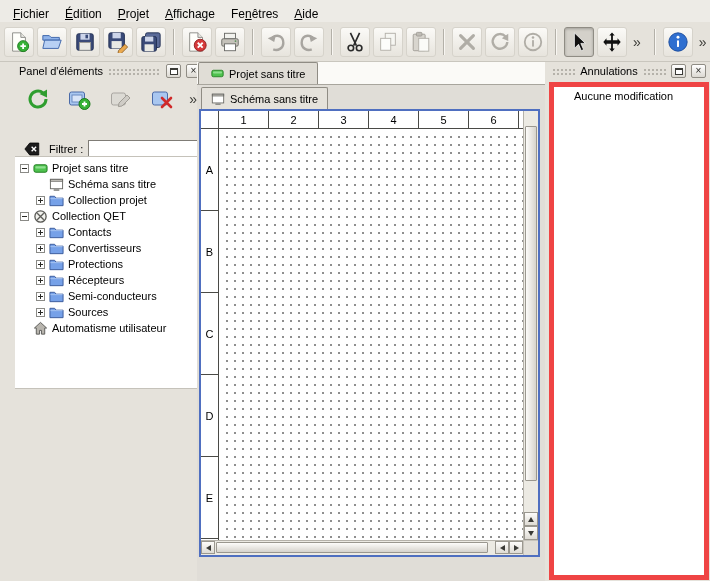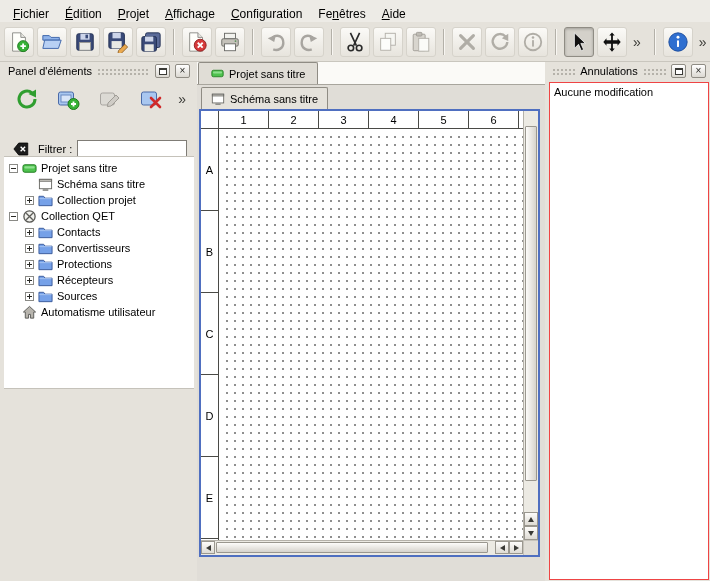--- a/index.html
+++ b/index.html
@@ -21,38 +21,38 @@
   .tspacer{flex:1;}
 
   
   .dock{position:absolute;top:62px;bottom:0;}
   .dock-title{position:absolute;left:0;right:0;top:0;height:18px;display:flex;align-items:center;padding:0 4px;gap:5px;font-size:11px;}
   .grip{flex:1;height:8px;background-image:radial-gradient(circle,#b5b2aa 1px,rgba(0,0,0,0) 1.2px);background-size:4px 4px;background-position:0 1px;}
   .dock-btn{width:15px;height:14px;flex:0 0 auto;border:1px solid #8f8c84;border-radius:2px;background:linear-gradient(#ffffff,#dcd9d2);display:flex;align-items:center;justify-content:center;font-size:10px;line-height:1;color:#2a2a26;}
   .float-glyph{display:block;width:8px;height:7px;border:1px solid #3a3a36;border-top-width:2px;background:#fff;}
 
   
-  .left-dock{left:4px;width:190px;}
+  .left-dock{left:15px;width:190px;}
   .panel-tools{position:absolute;left:0;right:0;top:20px;height:34px;display:flex;align-items:center;gap:12px;padding:0 8px;}
   .ptool{width:30px;height:28px;display:flex;align-items:center;justify-content:center;}
   .panel-overflow{margin-left:auto;font-size:14px;color:#3a3a36;}
   .filter-row{position:absolute;left:0;right:0;top:62px;height:22px;display:flex;align-items:center;gap:5px;padding:0 5px;margin-top:14px;}
   .filter-input{width:110px;height:18px;border:1px solid #7f7c76;background:#fff;font-family:inherit;font-size:11px;padding:0 3px;}
   .tree{position:absolute;left:0;width:190px;top:94px;height:233px;background:#fff;border-top:1px solid #c5c2ba;border-bottom:1px solid #c5c2ba;overflow:hidden;padding-top:3px;}
   .trow{height:16px;display:flex;align-items:center;gap:4px;padding-left:5px;white-space:nowrap;}
   .trow.d1{padding-left:21px;}
   .exp{width:9px;height:9px;border:1px solid #8a8a86;background:#fff;position:relative;flex:0 0 auto;}
   .exp::before{content:"";position:absolute;left:1px;right:1px;top:3px;height:1px;background:#2a2a26;}
   .exp.plus::after{content:"";position:absolute;top:1px;bottom:1px;left:3px;width:1px;background:#2a2a26;}
   .exp-spacer{width:9px;flex:0 0 auto;}
   .ticon{width:15px;height:15px;flex:0 0 auto;display:flex;align-items:center;justify-content:center;}
 
   
   .right-dock{left:548px;right:0;}
-  .undo-list{position:absolute;left:1px;right:1px;top:20px;bottom:1px;background:#fff;border:1px solid #ef4444;padding:3px 4px;}
+  .undo-list{position:absolute;left:1px;right:1px;top:20px;bottom:1px;background:#fff;border:5px solid #ef4444;padding:3px 20px;}
 
   
   .center{position:absolute;top:62px;left:197px;width:348px;bottom:0;}
   .tabbar{position:absolute;left:0;right:0;top:0;height:23px;background:#fbfaf7;border-bottom:1px solid #a8a59d;display:flex;align-items:flex-end;}
   .tab{height:22px;margin-left:1px;padding:0 12px;display:flex;align-items:center;gap:5px;background:#e0ddd6;border:1px solid #8f8c84;border-bottom:none;border-radius:2px 2px 0 0;font-size:11px;}
   .workspace{position:absolute;left:0;right:0;top:23px;bottom:0;background:#e0ddd7;}
   .inner-tab{position:absolute;left:4px;top:2px;height:22px;padding:0 9px;display:flex;align-items:center;gap:5px;background:#e5e2db;border:1px solid #8f8c84;border-bottom:none;border-radius:2px 2px 0 0;font-size:11px;}
   .mdi-frame{position:absolute;left:2px;top:24px;width:341px;height:448px;border:2px solid #4f6fc0;background:#fff;}
   .ruler-corner{position:absolute;left:0;top:0;width:18px;height:18px;background:#fff;border-right:1px solid #4a4a46;border-bottom:1px solid #4a4a46;}
   .hruler{position:absolute;left:18px;right:15px;top:0;height:18px;background:#fff;border-bottom:1px solid #4a4a46;display:flex;}
@@ -80,21 +80,20 @@
 </head>
 <body>
 
 <div class="app">
 
   <div class="menubar">
     <span class="menu-item"><u>F</u>ichier</span>
     <span class="menu-item"><u>É</u>dition</span>
     <span class="menu-item"><u>P</u>rojet</span>
     <span class="menu-item"><u>A</u>ffichage</span>
-    <span class="menu-item"><u>C</u>onfiguration</span>
     <span class="menu-item">Fe<u>n</u>êtres</span>
     <span class="menu-item"><u>A</u>ide</span>
   </div>
 
   <div class="toolbar">
 
     <div class="tbtn">
       <span>
           <svg width="22" height="22" viewBox="0 0 24 24">
             <path d="M5 2h9l5 5v15H5z" fill="#fffffb" stroke="#8a8a86"></path>
@@ -411,20 +410,30 @@
       </div>
       <div class="trow d1">
         <span class="exp plus"></span>
         <span class="ticon">
             <svg width="15" height="15" viewBox="0 0 16 16">
               <path d="M1 3.5h5l1.5 2H15v8H1z" fill="#76a1e8" stroke="#3a5a9a"></path>
               <path d="M1.5 6h13" stroke="#a8c4f2"></path>
             </svg>
           </span>
         <span>Récepteurs</span>
+      </div>
+      <div class="trow d1">
+        <span class="exp plus"></span>
+        <span class="ticon">
+            <svg width="15" height="15" viewBox="0 0 16 16">
+              <path d="M1 3.5h5l1.5 2H15v8H1z" fill="#76a1e8" stroke="#3a5a9a"></path>
+              <path d="M1.5 6h13" stroke="#a8c4f2"></path>
+            </svg>
+          </span>
+        <span>Semi-conducteurs</span>
       </div>
       <div class="trow d1">
         <span class="exp plus"></span>
         <span class="ticon">
             <svg width="15" height="15" viewBox="0 0 16 16">
               <path d="M1 3.5h5l1.5 2H15v8H1z" fill="#76a1e8" stroke="#3a5a9a"></path>
               <path d="M1.5 6h13" stroke="#a8c4f2"></path>
             </svg>
           </span>
         <span>Sources</span>

